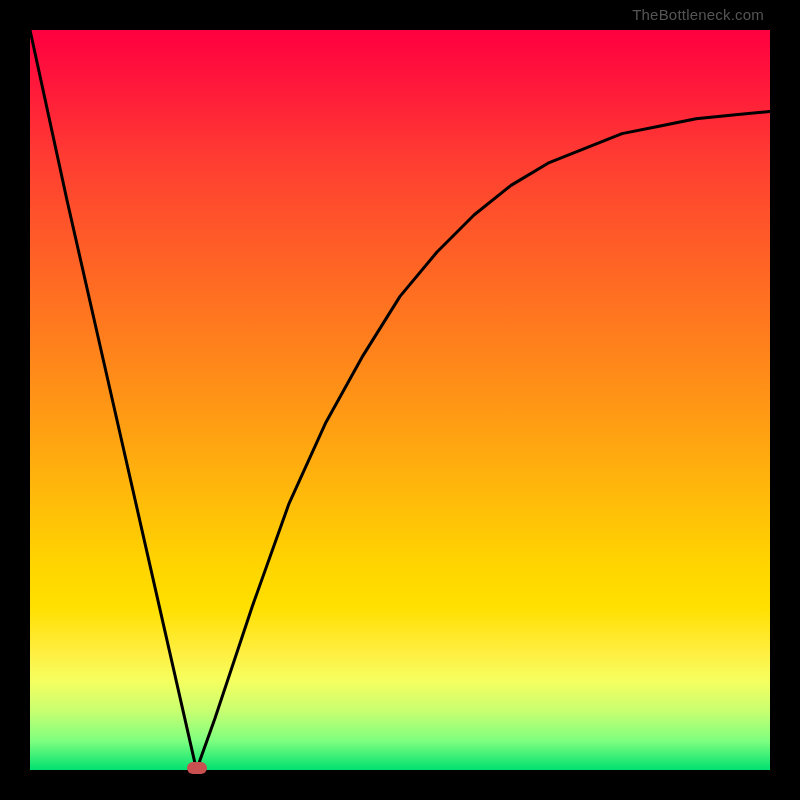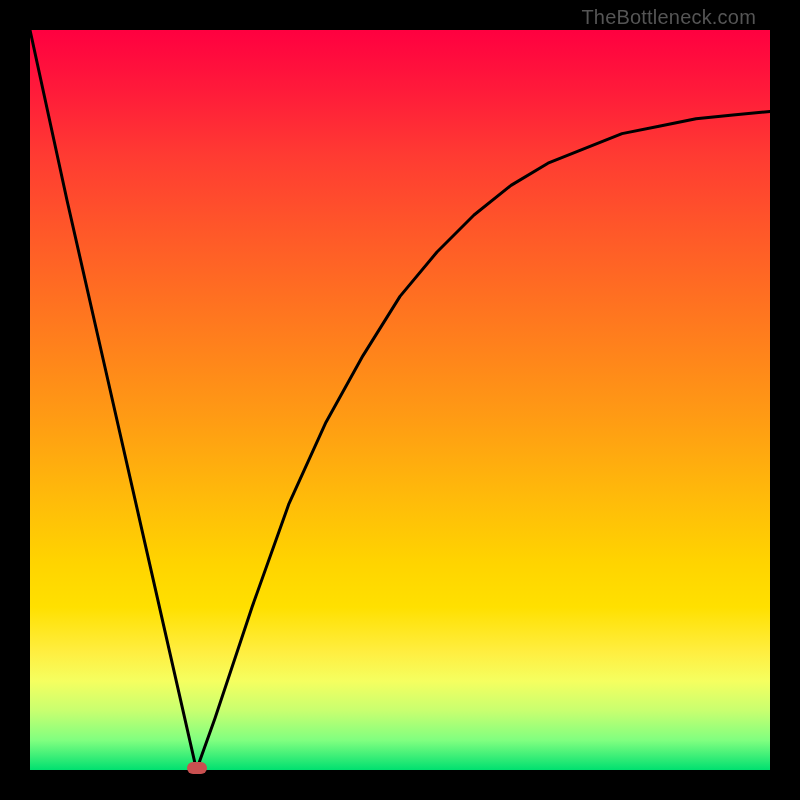--- a/index.html
+++ b/index.html
@@ -38,23 +38,23 @@
       #ffee40 84%,
       #f5ff60 88%,
       #c8ff70 92%,
       #80ff80 96%,
       #00e070 100%
     );
   }
   .watermark {
     position: absolute;
     top: 6px;
-    right: 44px;
+    right: 36px;
     color: #555;
-    font-size: 20px;
+    font-size: 15px;
     font-weight: 500;
     letter-spacing: 0.2px;
     user-select: none;
   }
   svg.curve {
     position: absolute;
     left: 0;
     top: 0;
     width: 740px;
     height: 740px;

